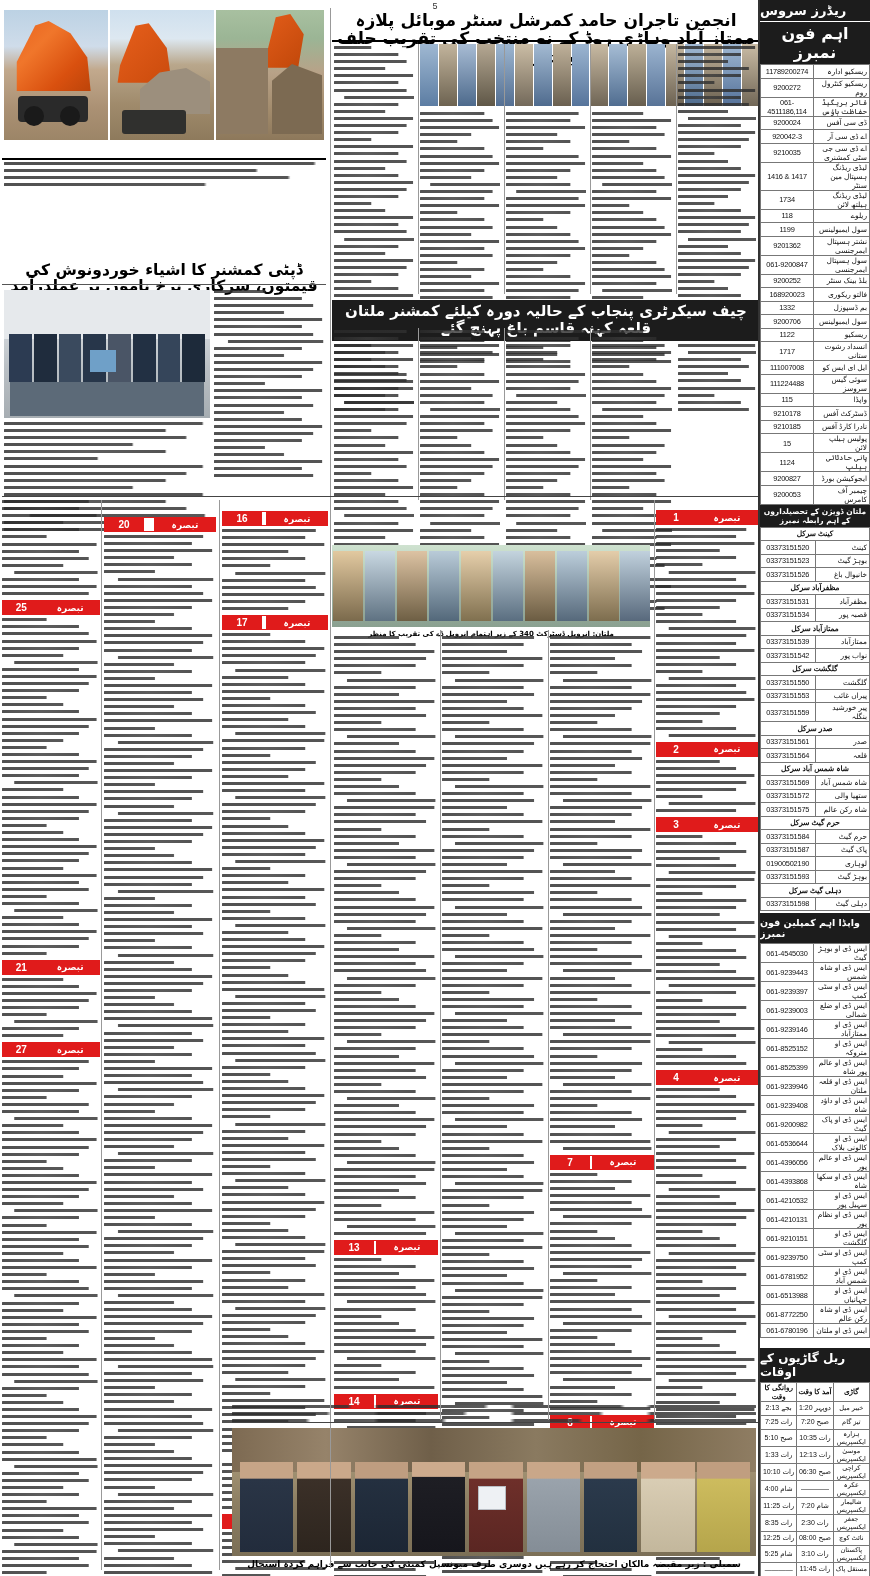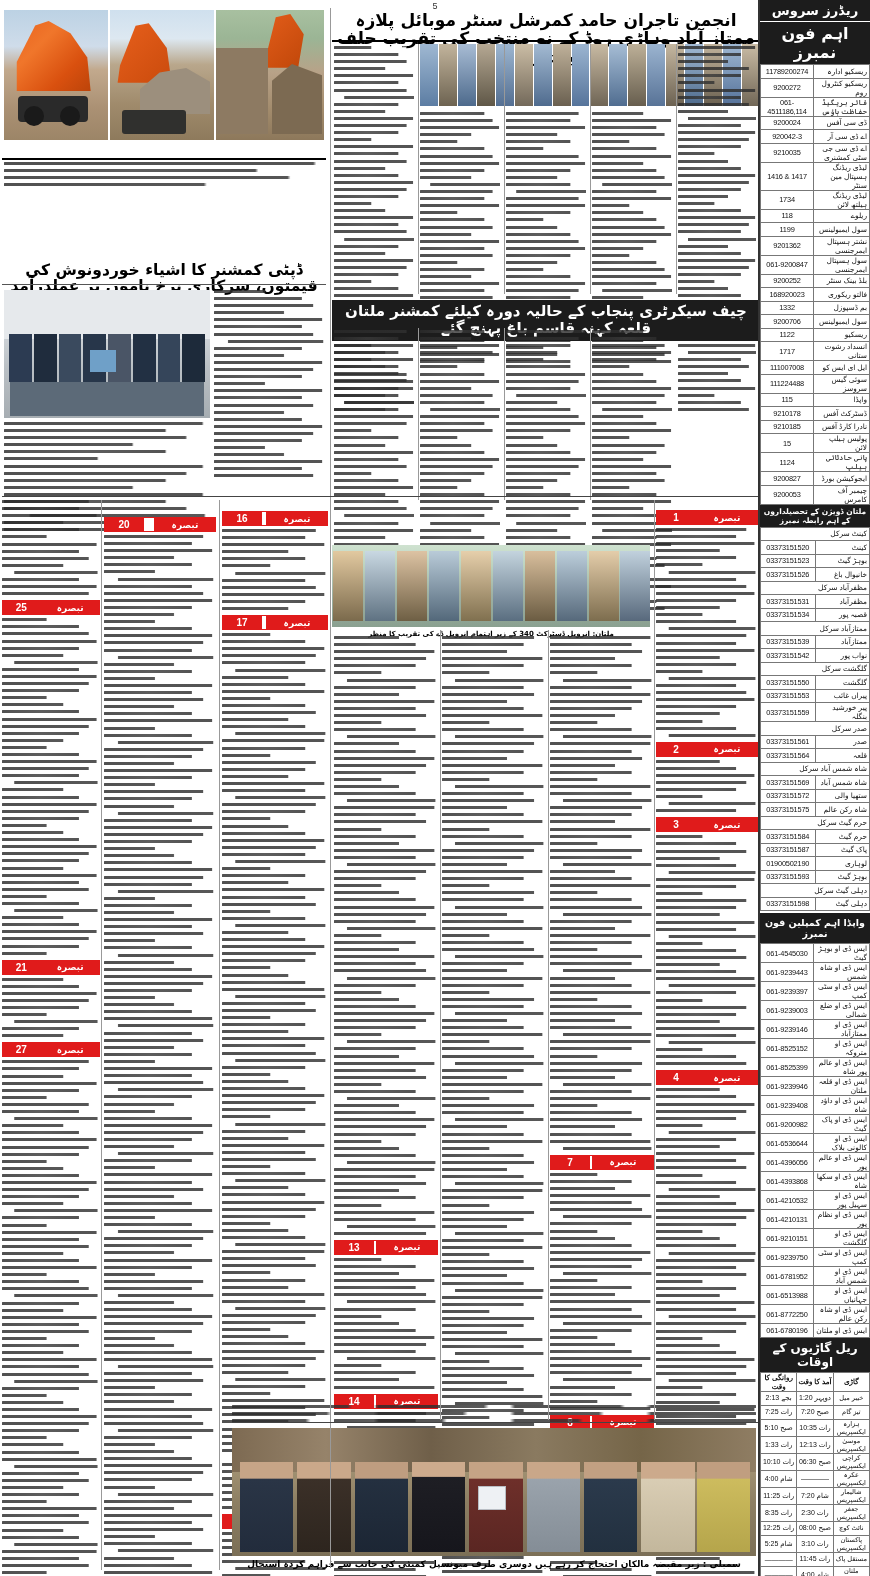--- a/index.html
+++ b/index.html
@@ -62,36 +62,36 @@
   .badge .gap { flex:1; background:#fff; border-top:1px solid #e01b1b; border-bottom:1px solid #e01b1b;}
   .badge .lbl {
     background:#e01b1b; color:#fff; font-weight:700; font-size:9px;
     width:62px; display:flex; align-items:center; justify-content:center;
     direction:rtl; font-family:"DejaVu Sans", sans-serif;
   }
 
   
   .side { position:absolute; top:0; right:0; width:110px; height:1576px; background:#fff; }
   .side-hd {
-    background:#1c1c1c; color:#fff; text-align:center; font-weight:700;
+    background:#1c1c1c; color:#fff; text-align:left; font-weight:700;
     direction:rtl; padding:3px 0; font-size:13px; letter-spacing:.5px;
   }
   .side-sub {
     background:#1c1c1c; color:#fff; text-align:center; font-weight:700;
     direction:rtl; padding:2px 0; font-size:16px; border-top:1px solid #fff;
   }
   table.dir { width:100%; border-collapse:collapse; table-layout:fixed; }
   table.dir td {
     border:1px solid #777; font-size:7.4px; height:13.5px; padding:0 2px;
     font-family:"Liberation Sans", sans-serif; color:#111; vertical-align:middle;
   }
   table.dir td.num { text-align:center; width:53px; letter-spacing:-.2px; }
   table.dir td.nm  { text-align:right; direction:rtl; }
   table.dir tr.grp td {
-    direction:rtl; font-weight:400; background:#fff;
+    text-align:center; direction:rtl; font-weight:700; background:#fff;
   }
   .side-band {
     background:#1c1c1c; color:#fff; text-align:center; direction:rtl;
     font-size:7.5px; padding:2px 1px; font-weight:700;
   }
   table.trn { width:100%; border-collapse:collapse; table-layout:fixed; }
   table.trn td, table.trn th {
     border:1px solid #777; font-size:7px; height:14px; padding:0 1px;
     text-align:center; font-family:"Liberation Sans", sans-serif; color:#111;
   }
@@ -2093,21 +2093,21 @@
           <tr>
             <td class="num">061-8772250</td>
             <td class="nm">ایس ڈی او شاہ رکن عالم</td>
           </tr>
           <tr>
             <td class="num">061-6780196</td>
             <td class="nm">ایس ڈی او ملتان</td>
           </tr>
         </tbody>
     </table>
-    <div class="side-hd" style="font-size:12px;padding:3px 8px;margin-top:0;">ریل گاڑیوں کے اوقات</div>
+    <div class="side-hd" style="font-size:12px;padding:3px 0;margin-top:10px;">ریل گاڑیوں کے اوقات</div>
     <table class="trn">
       <thead>
           <tr id="train-head">
             <th>روانگی کا وقت</th>
             <th>آمد کا وقت</th>
             <th>گاڑی</th>
           </tr>
         </thead>
       <tbody id="train-body">
           <tr>

